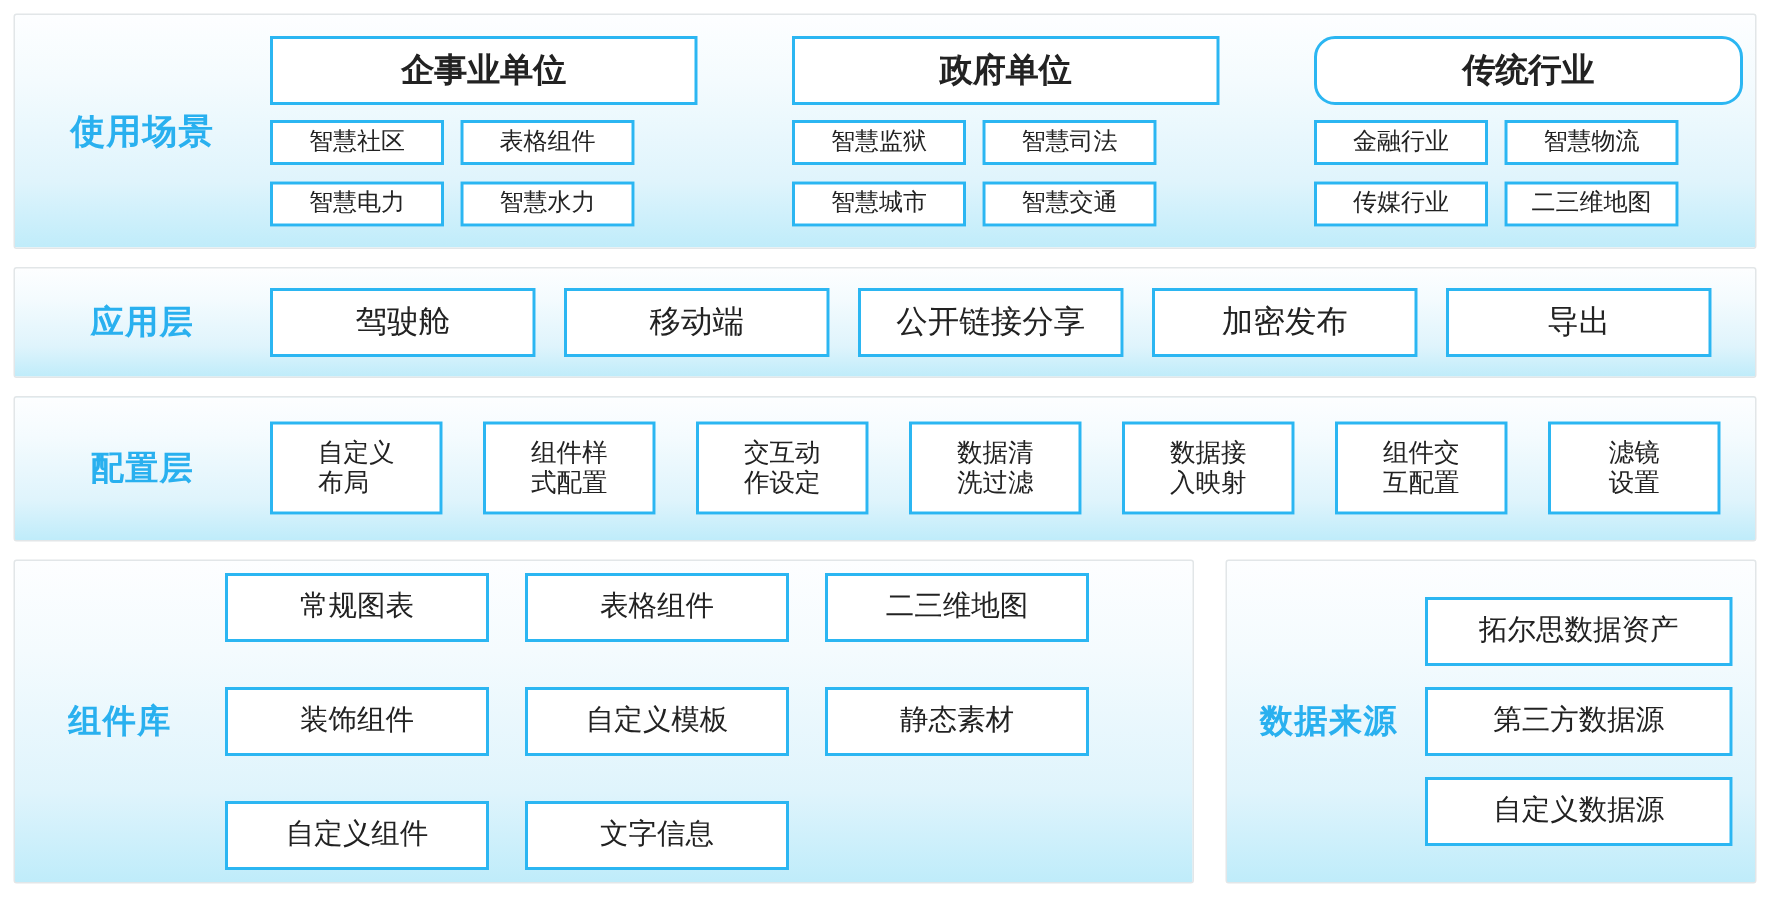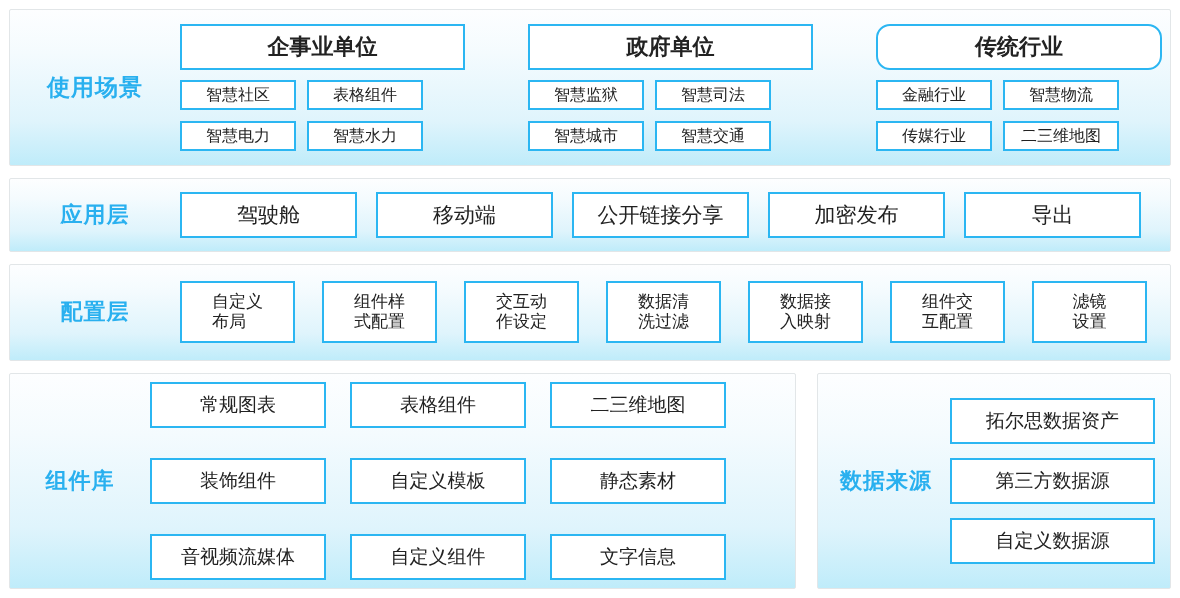--- a/index.html
+++ b/index.html
@@ -205,21 +205,20 @@
           <div class="box comp-box">常规图表</div>
           <div class="box comp-box">表格组件</div>
           <div class="box comp-box">二三维地图</div>
         </div>
         <div class="comp-row">
           <div class="box comp-box">装饰组件</div>
           <div class="box comp-box">自定义模板</div>
           <div class="box comp-box">静态素材</div>
         </div>
         <div class="comp-row">
-          <div class="box comp-box">音视频流媒体</div>
           <div class="box comp-box">自定义组件</div>
           <div class="box comp-box">文字信息</div>
         </div>
       </div>
     </div>
 
     <div class="panel" id="panel-datasource">
       <div class="panel-label">数据来源</div>
       <div class="ds-grid">
         <div class="box ds-box">拓尔思数据资产</div>

